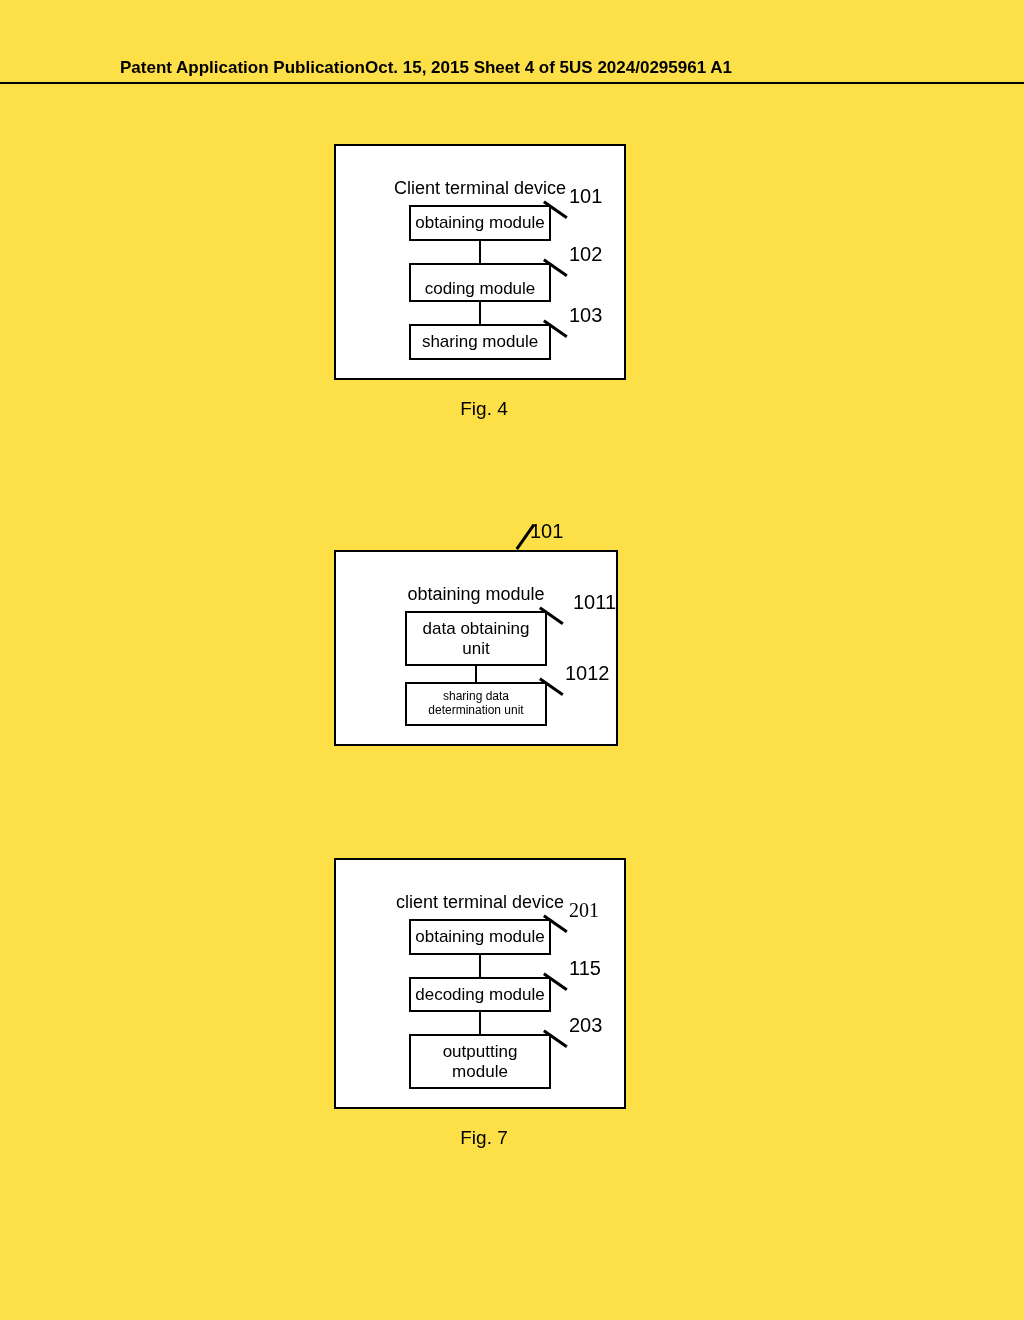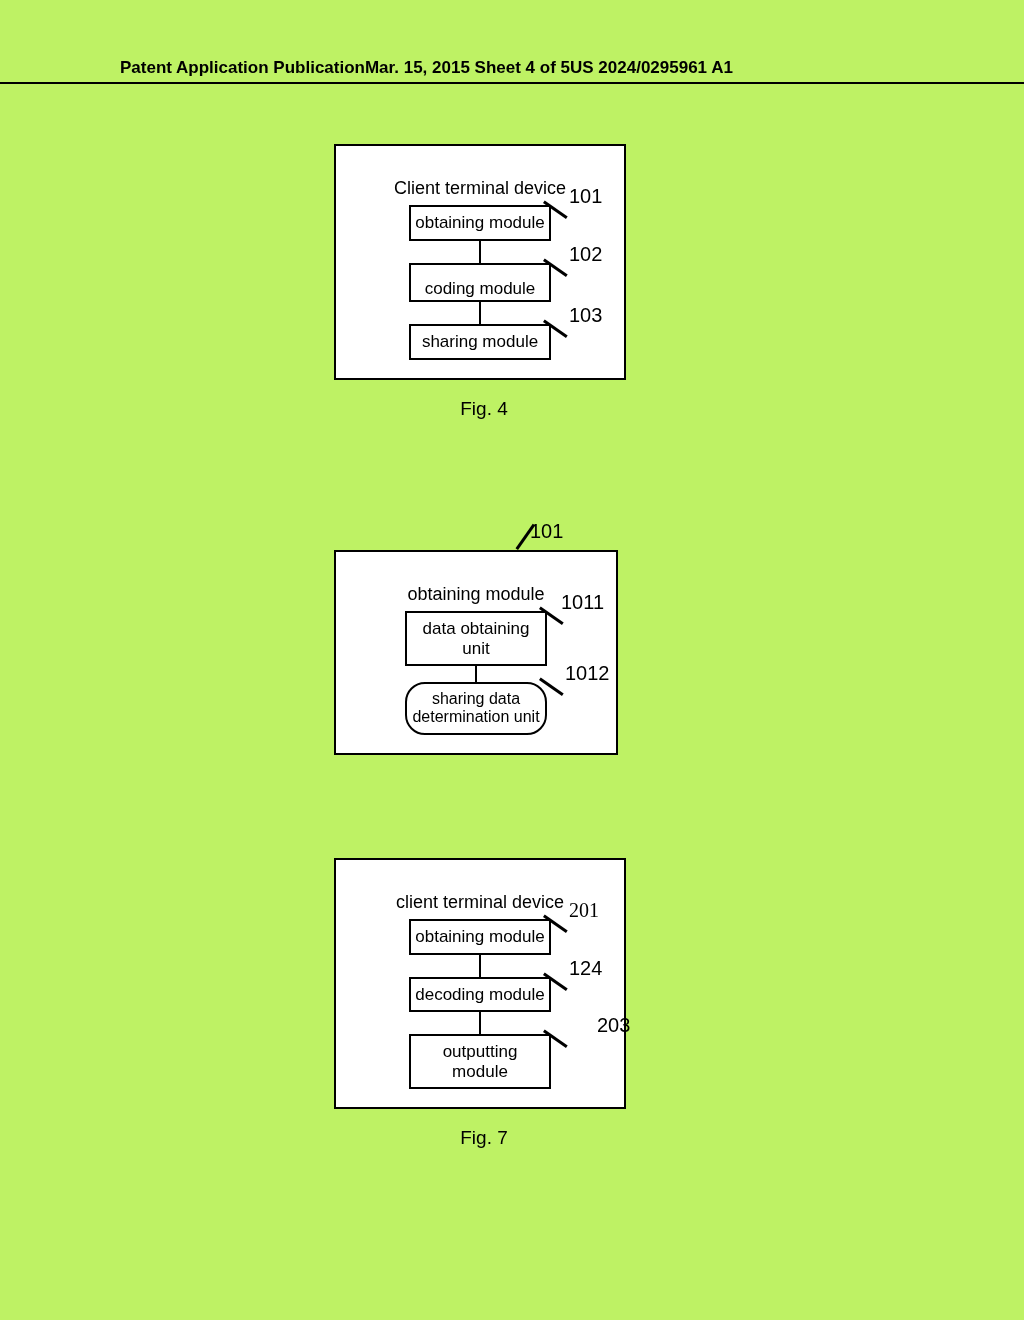--- a/index.html
+++ b/index.html
@@ -6,21 +6,21 @@
     margin: 0;
     padding: 0;
     background: #fff;
     font-family: Arial, Helvetica, sans-serif;
     width: 1024px;
   }
   .page {
     width: 1024px;
     height: 1320px;
     position: relative;
-    background: #bef264;
+    background: #fde047;
   }
   .hdr {
     position: absolute;
     top: 82px;
     left: 0;
     width: 1024px;
     border-top: 2px solid #000;
   }
   .hdr-row {
     display: flex;
@@ -71,21 +71,21 @@
 
 </style>
 </head>
 <body>
 
 <div class="page">
 
   <div class="hdr"></div>
   <div class="hdr-row" style="position:absolute;top:86px;">
     <span class="hdr-left">Patent Application Publication</span>
-    <span class="hdr-center">Mar. 15, 2015  Sheet 4 of 5</span>
+    <span class="hdr-center">Oct. 15, 2015  Sheet 4 of 5</span>
     <span class="hdr-right">US 2024/0295961 A1</span>
   </div>
 
   <div class="figwrap" style="left:334px; top:144px; width:300px;">
     <div class="outerbox" style="width:228px;">
       <div class="outertitle">Client terminal device</div>
 
       <div class="stackcol">
         <div style="position:relative;">
           <div class="modbox">obtaining module</div>
@@ -114,25 +114,25 @@
       <div class="refline" style="left:184px;top:28px;height:30px;transform:rotate(-145deg);"></div>
       <div class="reflabel" style="left:196px;top:-2px;">101</div>
     </div>
     <div class="outerbox" style="width:220px;">
       <div class="outertitle">obtaining module</div>
 
       <div class="stackcol">
         <div style="position:relative;">
           <div class="modbox">data obtaining unit</div>
           <div class="refline" style="left:134px;top:-2px;height:28px;transform:rotate(-55deg);"></div>
-          <div class="reflabel" style="left:156px;top:-20px;text-align:right;">1011</div>
+          <div class="reflabel" style="left:168px;top:-20px;text-align:right;">1011</div>
         </div>
         <div class="conn" style="height:16px;"></div>
         <div style="position:relative;">
-          <div class="modbox" style="font-size:16px;border-radius:20px;">sharing data determination unit</div>
+          <div class="modbox" style="font-size:12px;">sharing data determination unit</div>
           <div class="refline" style="left:134px;top:-2px;height:28px;transform:rotate(-55deg);"></div>
           <div class="reflabel" style="left:160px;top:-20px;">1012</div>
         </div>
       </div>
     </div>
   </div>
 
   <div class="figwrap" style="left:334px; top:858px; width:300px;">
     <div class="outerbox" style="width:228px;">
       <div class="outertitle">client terminal device</div>
@@ -140,26 +140,26 @@
       <div class="stackcol">
         <div style="position:relative;">
           <div class="modbox">obtaining module</div>
           <div class="refline" style="left:134px;top:-2px;height:28px;transform:rotate(-55deg);"></div>
           <div class="reflabel" style="left:160px;top:-20px;font-family:Liberation Serif, serif;">201</div>
         </div>
         <div class="conn" style="height:22px;"></div>
         <div style="position:relative;">
           <div class="modbox">decoding module</div>
           <div class="refline" style="left:134px;top:-2px;height:28px;transform:rotate(-55deg);"></div>
-          <div class="reflabel" style="left:160px;top:-20px;">124</div>
+          <div class="reflabel" style="left:160px;top:-20px;">115</div>
         </div>
         <div class="conn" style="height:22px;"></div>
         <div style="position:relative;">
           <div class="modbox">outputting module</div>
           <div class="refline" style="left:134px;top:-2px;height:28px;transform:rotate(-55deg);"></div>
-          <div class="reflabel" style="left:160px;top:-20px;margin-left:28px;">203</div>
+          <div class="reflabel" style="left:160px;top:-20px;">203</div>
         </div>
       </div>
     </div>
     <div class="figcap">Fig. 7</div>
   </div>
 
 </div>
 
 </body></html>

